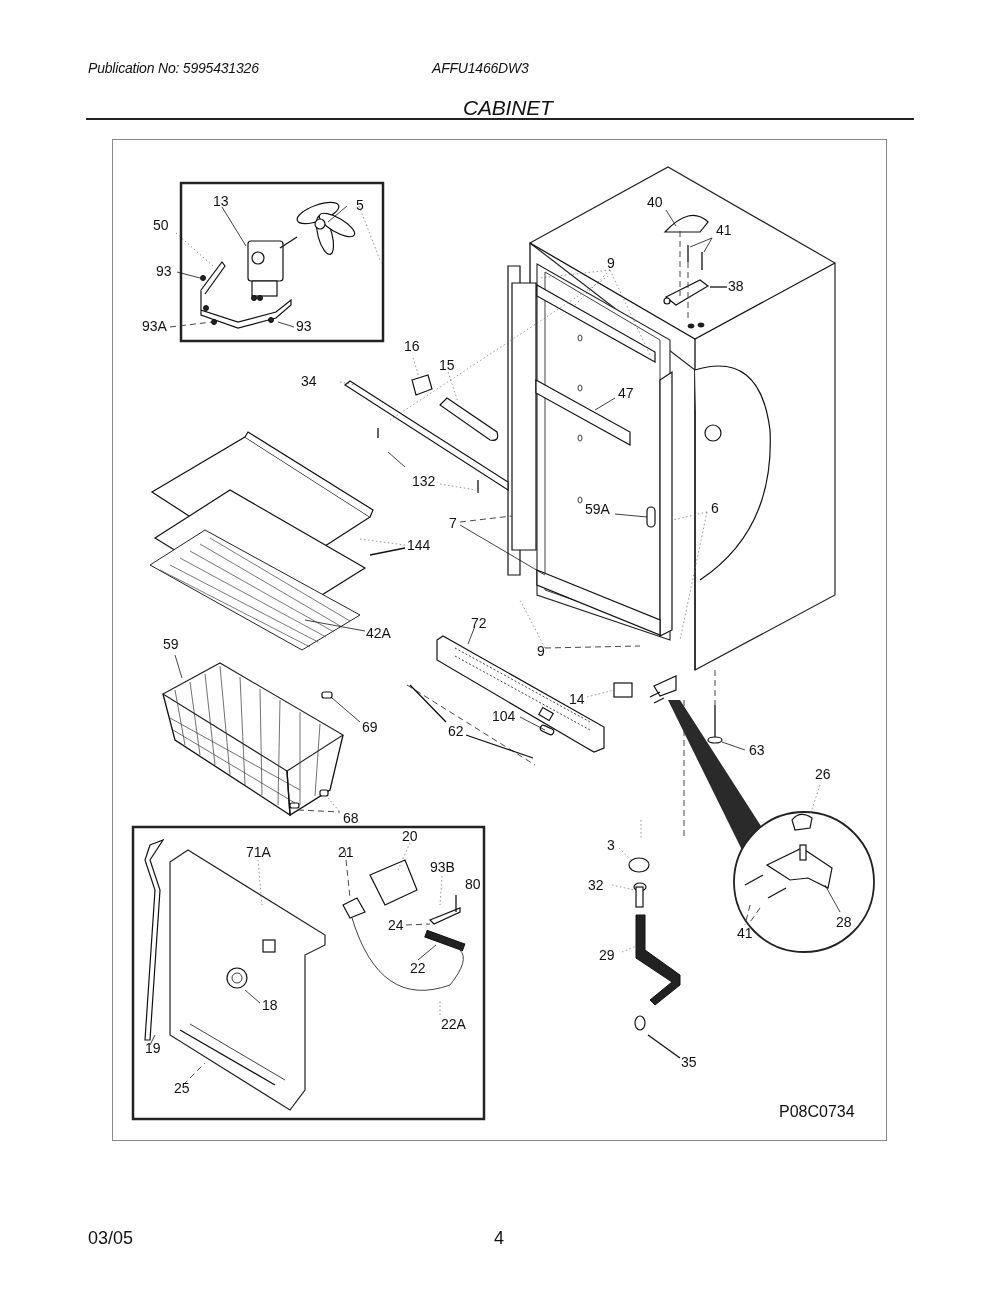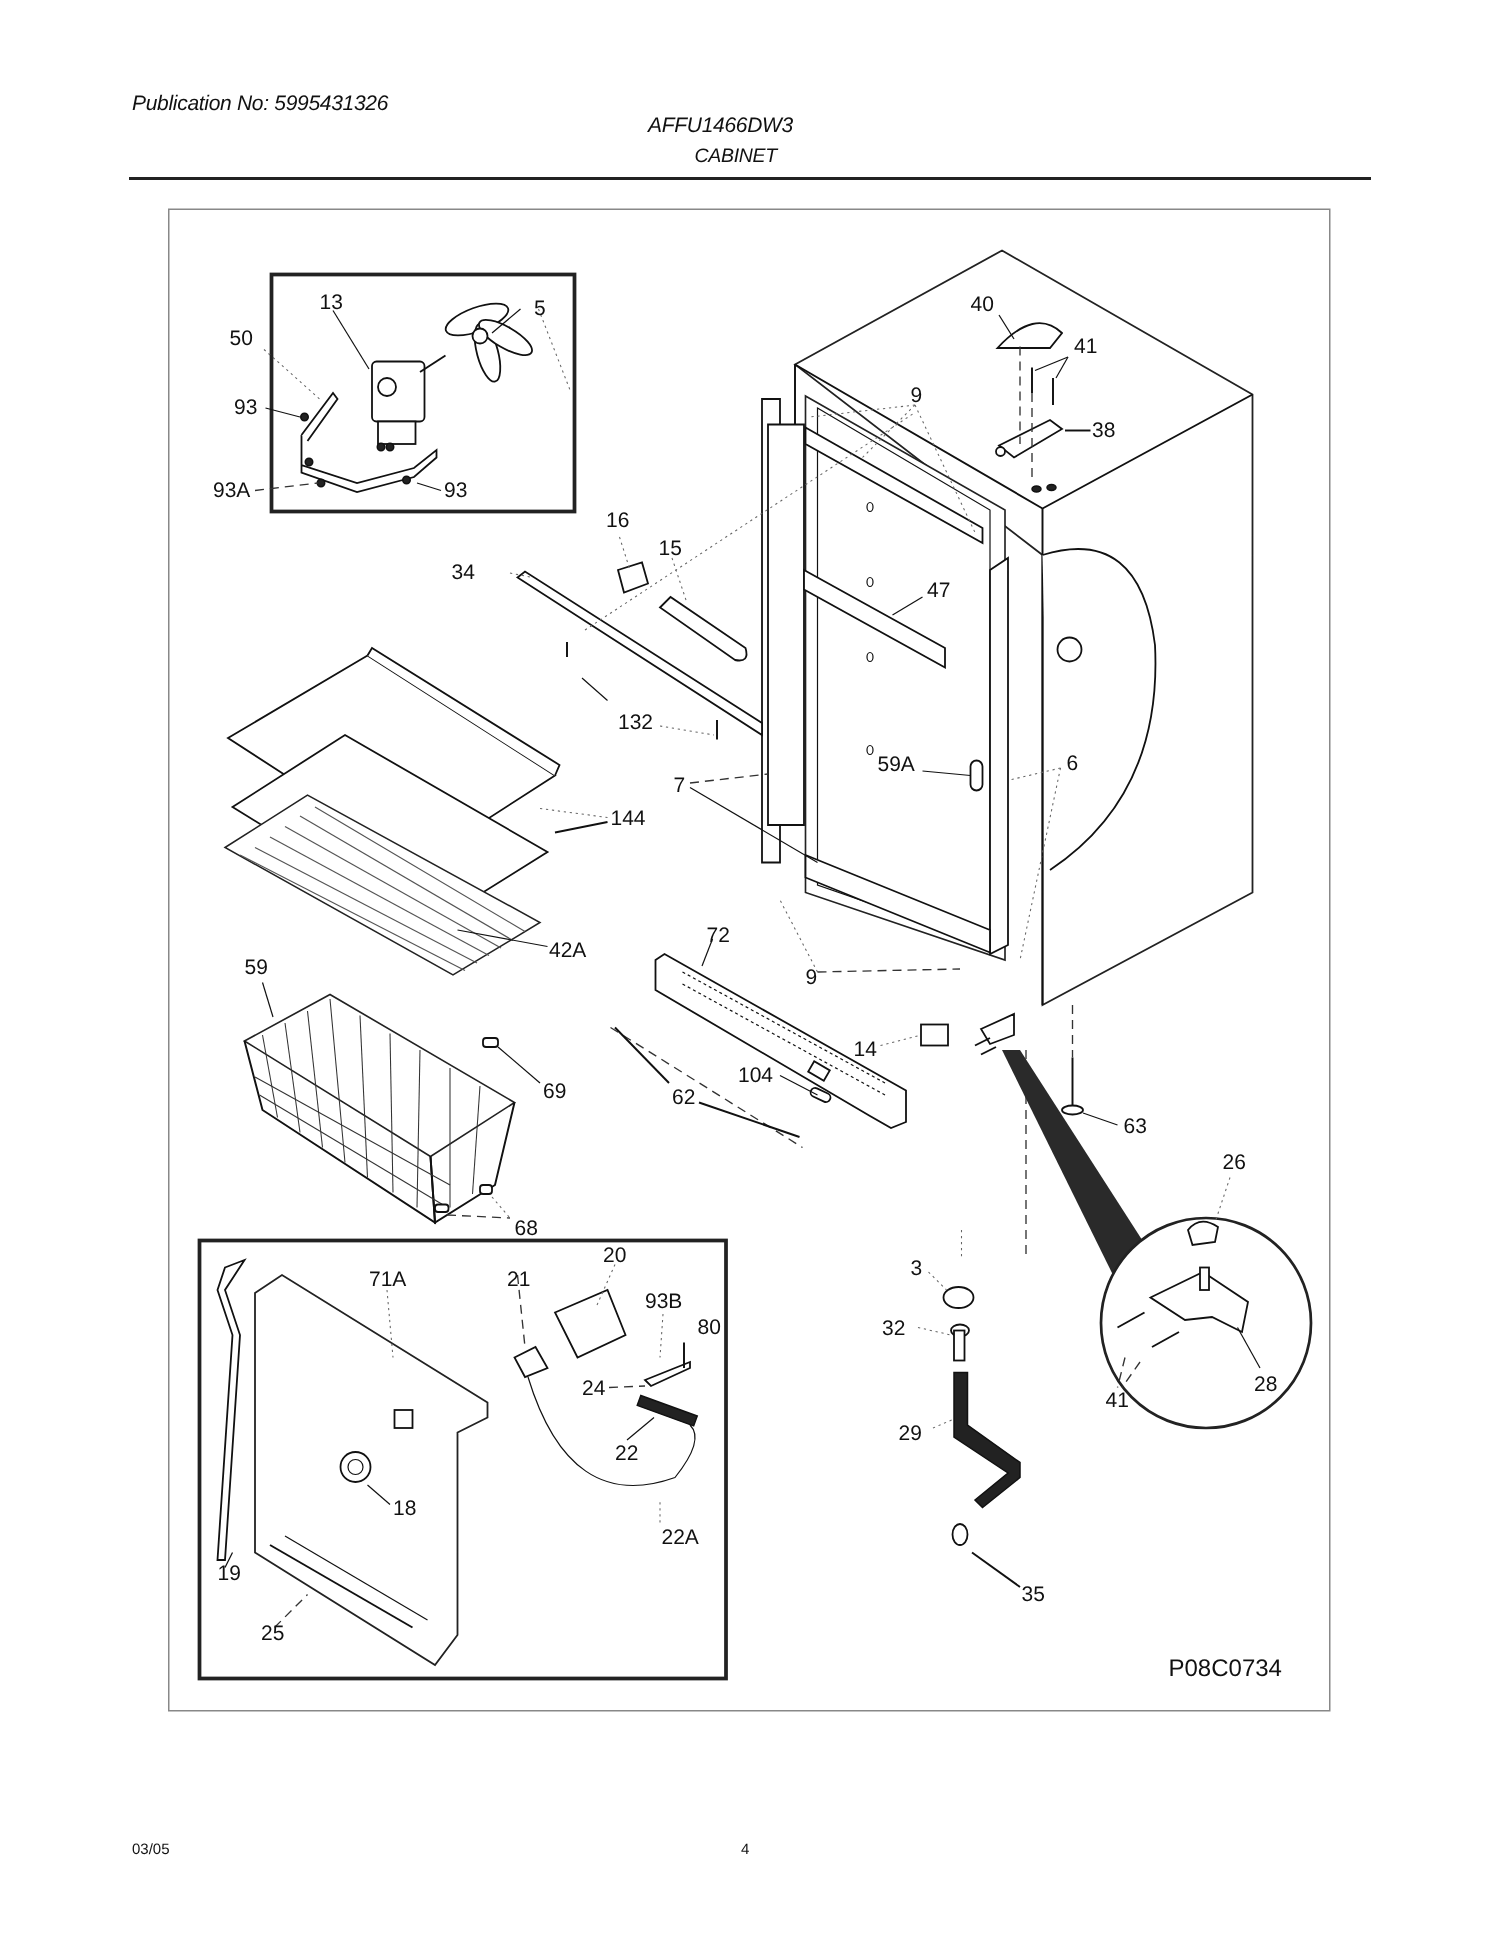--- a/index.html
+++ b/index.html
@@ -1,32 +1,32 @@
 <!DOCTYPE html>
 <html><head>
 <meta charset="utf-8">
 <style>
   html,body{margin:0;padding:0;background:#fff;}
   body{width:1000px;height:1294px;position:relative;overflow:hidden;font-family:"Liberation Sans",sans-serif;color:#111;}
   .hdr{position:absolute;font-size:14px;letter-spacing:-0.2px;font-style:italic;}
   #pub{left:88px;top:60px;}
-  #model{left:432px;top:75px;}
-  #section{left:463px;top:96px;font-size:13px;}
+  #model{left:432px;top:60px;}
+  #section{left:463px;top:96px;font-size:21px;}
   #rule{position:absolute;left:86px;top:118px;width:828px;height:2px;background:#222;}
   #frame{position:absolute;left:112px;top:139px;width:775px;height:1002px;border:1px solid #888;box-sizing:border-box;}
   #diagram{position:absolute;left:0;top:0;width:1000px;height:1294px;}
   .lbl{font-family:"Liberation Sans",sans-serif;font-size:14px;fill:#111;}
   .code{font-size:16px;}
   .ln{stroke:#111;fill:none;stroke-width:1.3;}
   .thin{stroke:#111;fill:none;stroke-width:0.8;}
   .dot{stroke:#666;fill:none;stroke-width:0.7;stroke-dasharray:1.5 2.5;}
   .dash{stroke:#333;fill:none;stroke-width:0.9;stroke-dasharray:6 4;}
   .part{fill:#fff;stroke:#111;stroke-width:1.2;}
   .dark{fill:#222;stroke:#111;stroke-width:1;}
-  .foot{position:absolute;font-size:10px;top:1228px;}
+  .foot{position:absolute;font-size:18px;top:1228px;}
   #date{left:88px;}
   #page{left:494px;}
 </style>
 </head>
 <body>
 
 <div class="hdr" id="pub">Publication No: 5995431326</div>
 <div class="hdr" id="model">AFFU1466DW3</div>
 <div class="hdr" id="section">CABINET</div>
 <div id="rule"></div>

